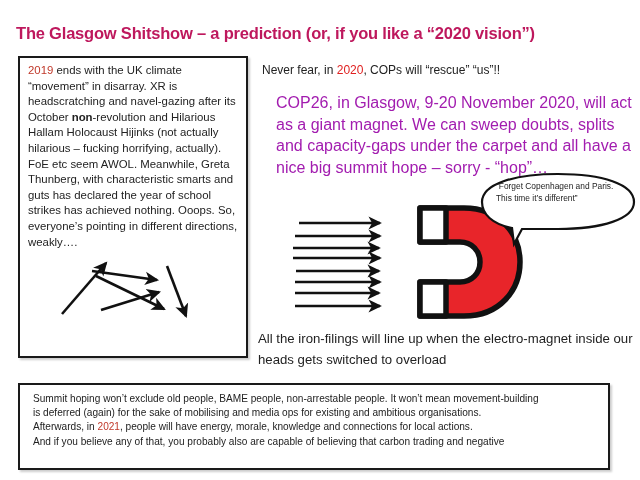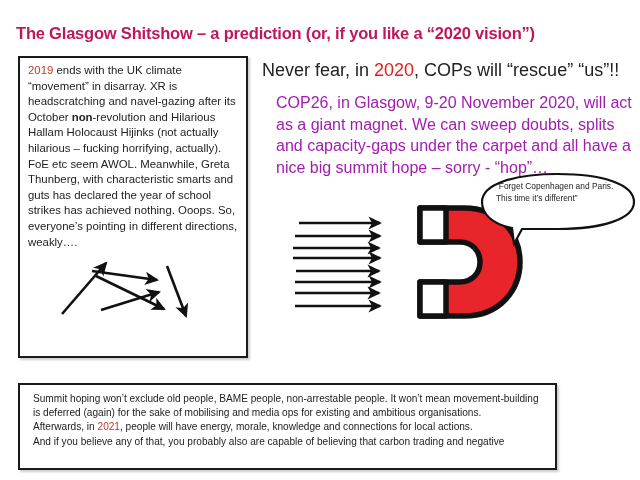--- a/index.html
+++ b/index.html
@@ -68,21 +68,21 @@
     width: 226px;
     height: 100px;
   }
 
   
   #never-fear {
     position: absolute;
     left: 262px;
     top: 62px;
     width: 378px;
-    font-size: 18px;
+    font-size: 12px;
     line-height: 17px;
     color: #222222;
     white-space: nowrap;
   }
   #cop26-para {
     position: absolute;
     left: 276px;
     top: 92px;
     width: 356px;
     font-size: 16px;
@@ -133,21 +133,21 @@
     font-size: 8.4px;
     line-height: 11.6px;
     color: #222222;
   }
 
   
   #bottom-box {
     position: absolute;
     left: 18px;
     top: 383px;
-    width: 539px;
+    width: 592px;
     height: 87px;
     border: 2.2px solid #1a1a1a;
     background: #ffffff;
     box-sizing: border-box;
     box-shadow: 2px 2px 2px rgba(0,0,0,0.20);
   }
   #bottom-box-text {
     position: absolute;
     left: 13px;
     top: 7px;
@@ -233,20 +233,21 @@
              C 124 2 156 12 156 30
              C 156 47 124 57 80 57
              L 44 57
              L 36 72
              L 34 56
              C 14 52 4 42 4 30
              C 4 12 36 2 80 2 Z" fill="#ffffff" stroke="#111111" stroke-width="2.2"></path>
   </svg>
   <div id="speech-bubble-text">“Forget Copenhagen and Paris. This time it’s different”</div>
 
+  <div id="filings-caption">All the iron-filings will line up when the electro-magnet inside our heads gets switched to overload</div>
 
   <div id="bottom-box">
     <div id="bottom-box-text">
       <span>Summit hoping won’t exclude old people, BAME people, non-arrestable people. It won’t mean movement-building</span><br>
       <span>is deferred (again) for the sake of mobilising and media ops for existing and ambitious organisations.</span><br>
       <span>Afterwards, in </span><span class="red">2021</span><span>,  people will have energy, morale, knowledge  and connections for local actions.</span><br>
       <span>And if you believe any of that, you probably also are capable of believing that carbon trading and negative</span><br>
     </div>
   </div>
 

